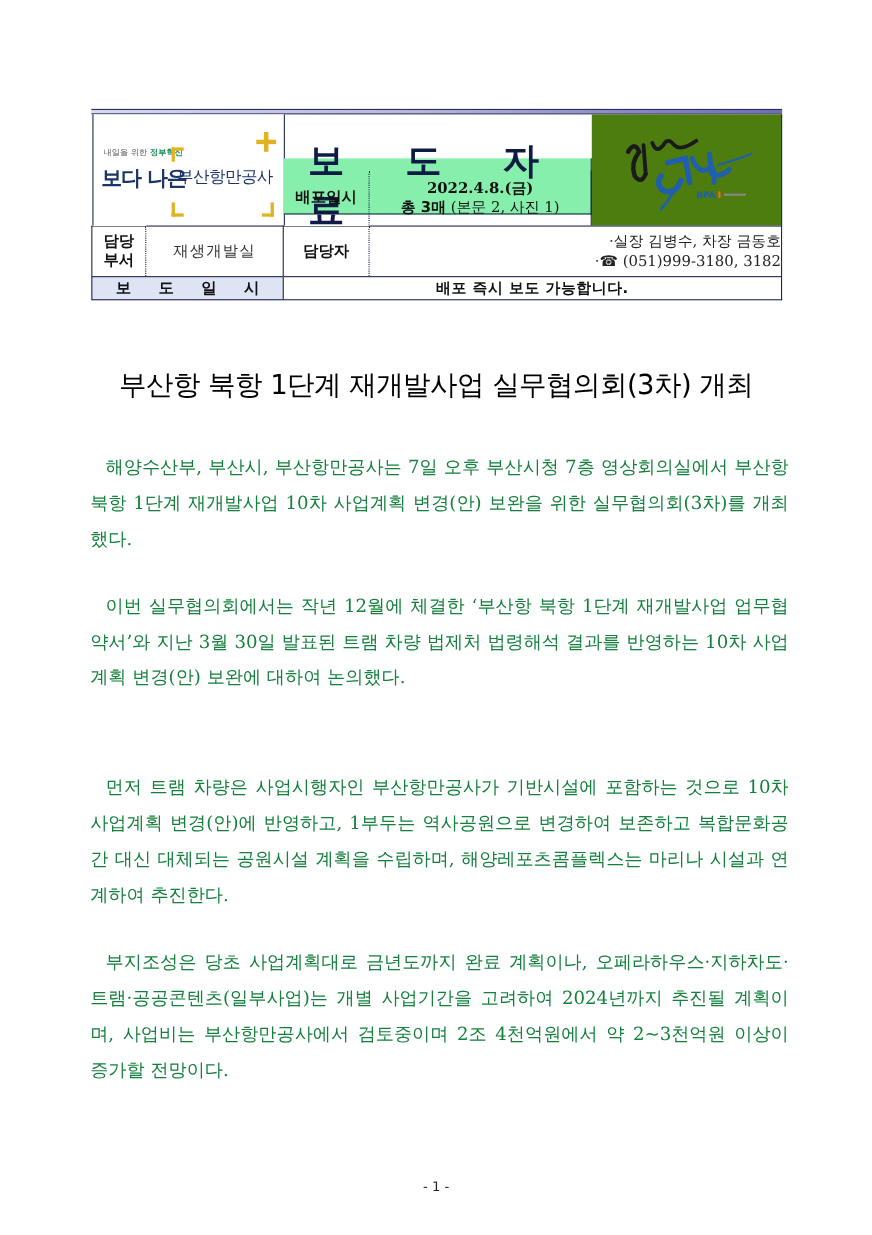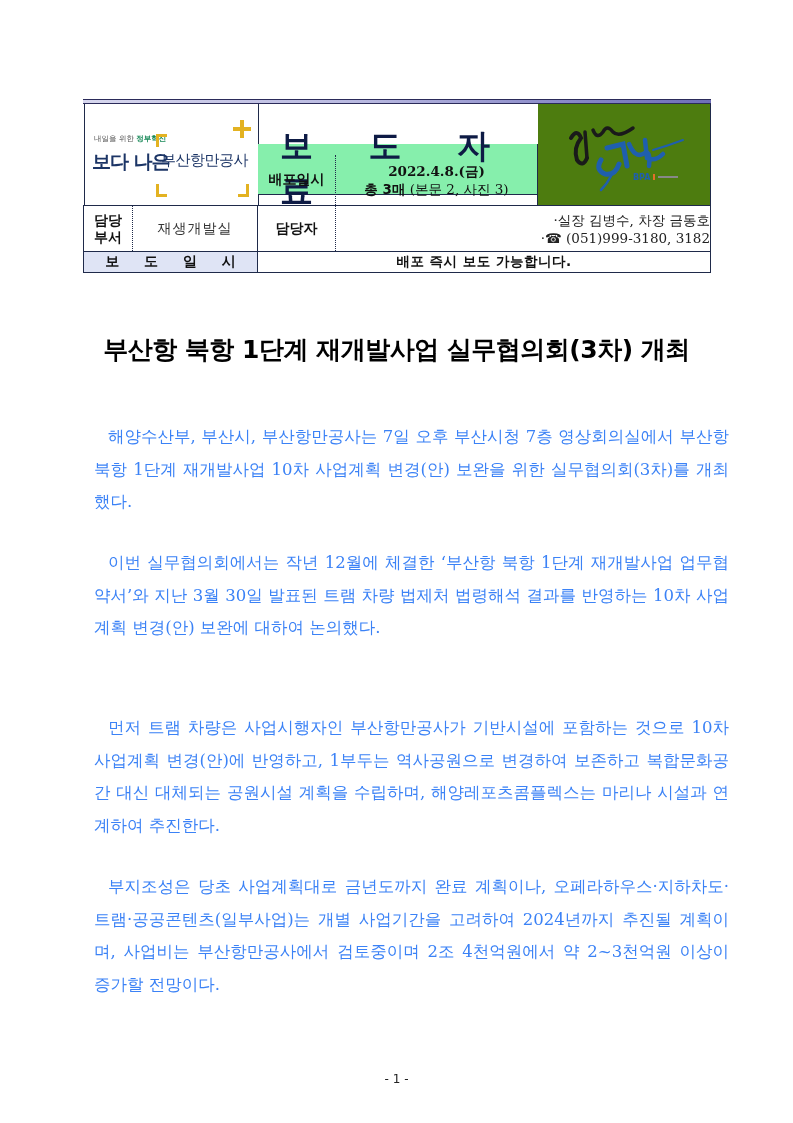--- a/index.html
+++ b/index.html
@@ -49,24 +49,24 @@
   .mgr-value { left: 253px; width: 375px; border-right: 1.5px solid #1f2a4a; flex-direction: column; align-items: flex-end; justify-content: center; padding-left: 4px; }
   .mgr-value div { font-size: 13.5px; line-height: 18px; color: #222; }
 
   .row4 { top: 152px; height: 22px; border-top: 1.5px solid #1f2a4a; border-bottom: 1.5px solid #1f2a4a; }
   .release-label { left: 0; width: 175px; background: #dfe4f5; border-left: 1.5px solid #1f2a4a; border-right: 1.5px solid #1f2a4a; }
   .release-label span { font-family: "DejaVu Sans", sans-serif; font-weight: bold; font-size: 14px; letter-spacing: 10px; margin-left: 10px; }
   .release-value { left: 175px; width: 453px; border-right: 1.5px solid #1f2a4a; }
   .release-value span { font-family: "DejaVu Sans", sans-serif; font-weight: bold; font-size: 13.5px; letter-spacing: 0.5px; }
 
   .headline { position: absolute; left: 0; width: 793px; top: 333px; text-align: center;
-              font-family: "DejaVu Sans", sans-serif; font-weight: bold; font-size: 25px; letter-spacing: -0.5px; color: #000; }
+              font-family: "DejaVu Sans", sans-serif; font-weight: normal; font-size: 25px; letter-spacing: -0.5px; color: #000; }
 
   .para { position: absolute; left: 82px; width: 635px; font-size: 16.5px; line-height: 32.5px;
-          text-align: justify; text-align-last: left; color: #3b82f6; text-indent: 14px; margin: 12px; }
+          text-align: justify; text-align-last: left; color: #15803d; text-indent: 14px; margin: 0; }
   .p1 { top: 409px; }
   .p2 { top: 535px; }
   .p3 { top: 700px; }
   .p4 { top: 859px; }
 
   .page-num { position: absolute; left: 0; width: 793px; top: 1072px; text-align: center; font-family: "DejaVu Sans", sans-serif; font-size: 12px; color: #222; }
 </style>
 </head>
 <body>
 
@@ -104,21 +104,21 @@
     </svg>
   </div>
 
   <div class="cell dist-label">
     <span>배포일시</span>
   </div>
   <div class="cell dist-value">
     <div class="date">2022.4.8.(금)</div>
     <div class="pages">
       <b>총 3매</b>
-      <span>(본문 2, 사진 3)</span>
+      <span>(본문 2, 사진 1)</span>
     </div>
   </div>
 
   <div class="cell row3 dept-label">
     <span>담당</span>
     <span>부서</span>
   </div>
   <div class="cell row3 dept-value">
     <span>재생개발실</span>
   </div>

